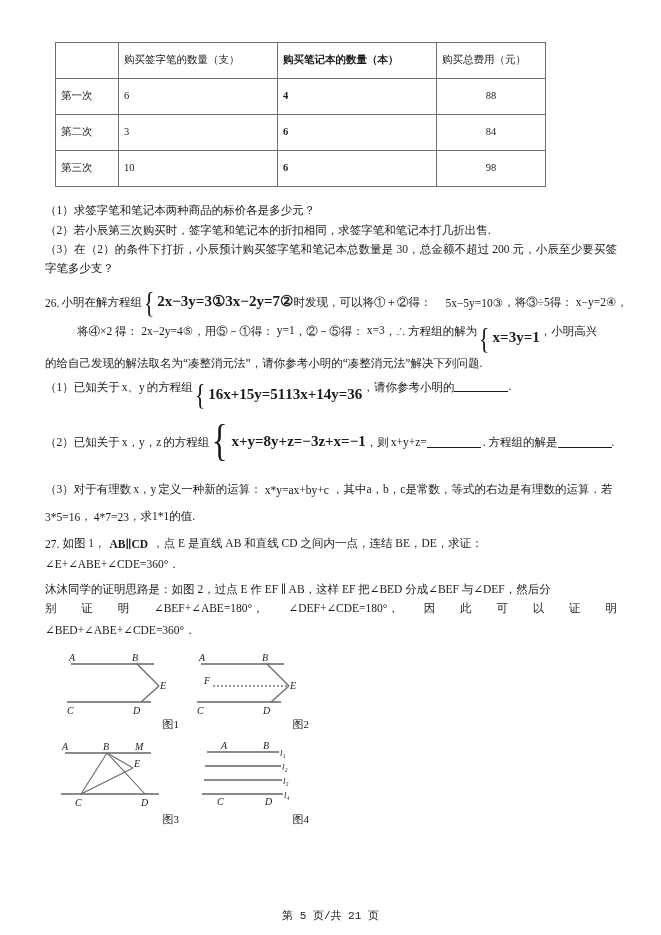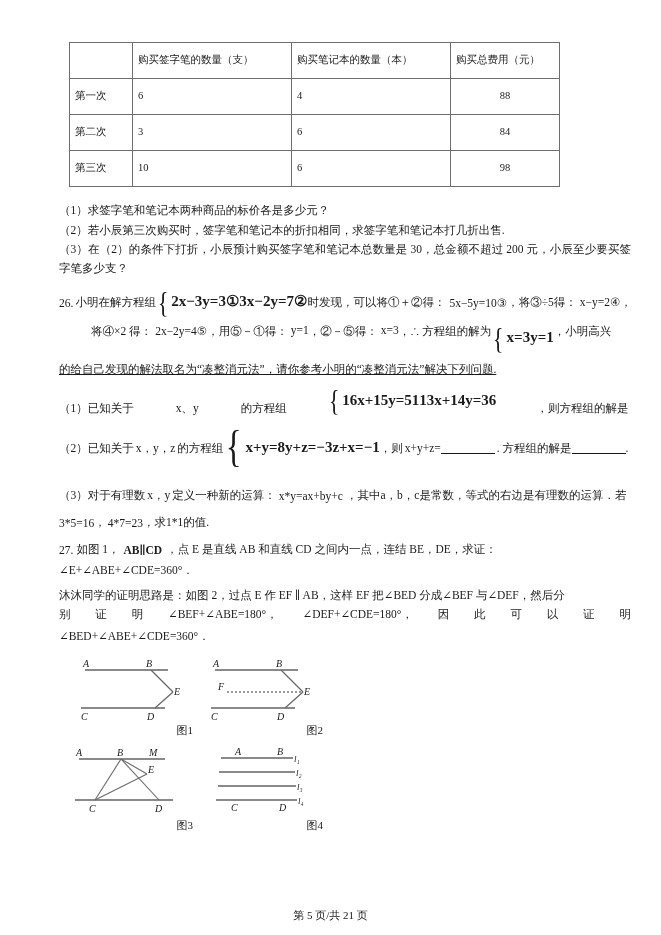--- a/index.html
+++ b/index.html
@@ -17,21 +17,21 @@
   }
   .page {
     position: relative;
     width: 661px;
     height: 935px;
     padding: 0;
     box-sizing: border-box;
   }
   .content {
     position: absolute;
-    left: 59px;
+    left: 45px;
     top: 42px;
     width: 572px;
   }
 
   
   table.data-table {
     border-collapse: collapse;
     width: 446px;
     margin-left: 10px;
     table-layout: fixed;
@@ -40,21 +40,21 @@
     border: 1px solid #6e6e6e;
     font-size: 10.5px;
     padding: 6px 5px 6px 5px;
     vertical-align: middle;
     line-height: 1.2;
     height: 23px;
     color: #1a1a1a;
   }
   td.col-label { width: 52px; }
   td.col-a { width: 148px; }
-  td.col-b { width: 148px; }
+  td.col-b { width: 148px; font-weight: bold; }
   td.col-c { width: 98px; text-align: center; }
   td.head { text-align: left; }
   .tbl-wrap { margin-bottom: 14px; }
 
   
   .para {
     font-size: 11.5px;
     line-height: 1.62;
     margin: 0 0 1px 0;
     text-align: justify;
@@ -127,20 +127,21 @@
 
   
   .footer {
     position: absolute;
     left: 0;
     top: 908px;
     width: 661px;
     text-align: center;
     font-size: 11px;
     color: #1a1a1a;
+    font-family: Liberation Mono, monospace;
   }
 </style>
 </head>
 <body>
 
 <div class="page">
 
   <div class="content">
 
     <div class="tbl-wrap">
@@ -184,21 +185,21 @@
         <span>26.</span>
         <span style="margin-left:2px;">小明在解方程组</span>
         <span class="sys">
           <span class="brace brace2">{</span>
           <span class="eqs">
             <span>2x−3y=3①</span>
             <span>3x−2y=7②</span>
           </span>
         </span>
         <span>时发现，可以将①＋②得：</span>
-        <span style="margin-left:4px;">5x−5y=10③</span>
+        <span style="margin-left:14px;">5x−5y=10③</span>
         <span>，将③÷5得：</span>
         <span style="margin-left:3px;text-align:right;">x−y=2④，</span>
       </div>
 
       <div class="mrow" style="display:flex;align-items:flex-start;flex-wrap:nowrap;margin-top:6px;margin-left:32px;">
         <span>将④×2 得：</span>
         <span style="margin-left:3px;">2x−2y=4⑤</span>
         <span>，用⑤－①得：</span>
         <span style="margin-left:3px;">y=1</span>
         <span>，②－⑤得：</span>
@@ -207,34 +208,34 @@
         <span class="sys">
           <span class="brace brace2">{</span>
           <span class="eqs">
             <span>x=3</span>
             <span>y=1</span>
           </span>
         </span>
         <span>，小明高兴</span>
       </div>
 
-      <p class="para" style="margin-top:6px;text-decoration:underline;">的给自己发现的解法取名为“凑整消元法”，请你参考小明的“凑整消元法”解决下列问题.</p>
-
-      <div class="mrow" style="display:flex;align-items:flex-end;flex-wrap:nowrap;margin-top:8px;gap:40px;">
+      <p class="para" style="">的给自己发现的解法取名为“凑整消元法”，请你参考小明的“凑整消元法”解决下列问题.</p>
+
+      <div class="mrow" style="display:flex;align-items:flex-start;flex-wrap:nowrap;margin-top:8px;">
         <span>（1）已知关于</span>
         <span style="margin:0 2px;">x、y</span>
         <span>的方程组</span>
         <span class="sys">
           <span class="brace brace2">{</span>
           <span class="eqs">
             <span>16x+15y=51</span>
             <span>13x+14y=36</span>
           </span>
         </span>
-        <span>，则方程组的解是</span>
+        <span>，请你参考小明的</span>
         <span class="blank"></span>
         <span>.</span>
       </div>
 
       <div class="mrow" style="display:flex;align-items:center;flex-wrap:nowrap;margin-top:10px;">
         <span>（2）已知关于</span>
         <span style="margin:0 2px;">x，y，z</span>
         <span>的方程组</span>
         <span class="sys">
           <span class="brace brace3">{</span>

